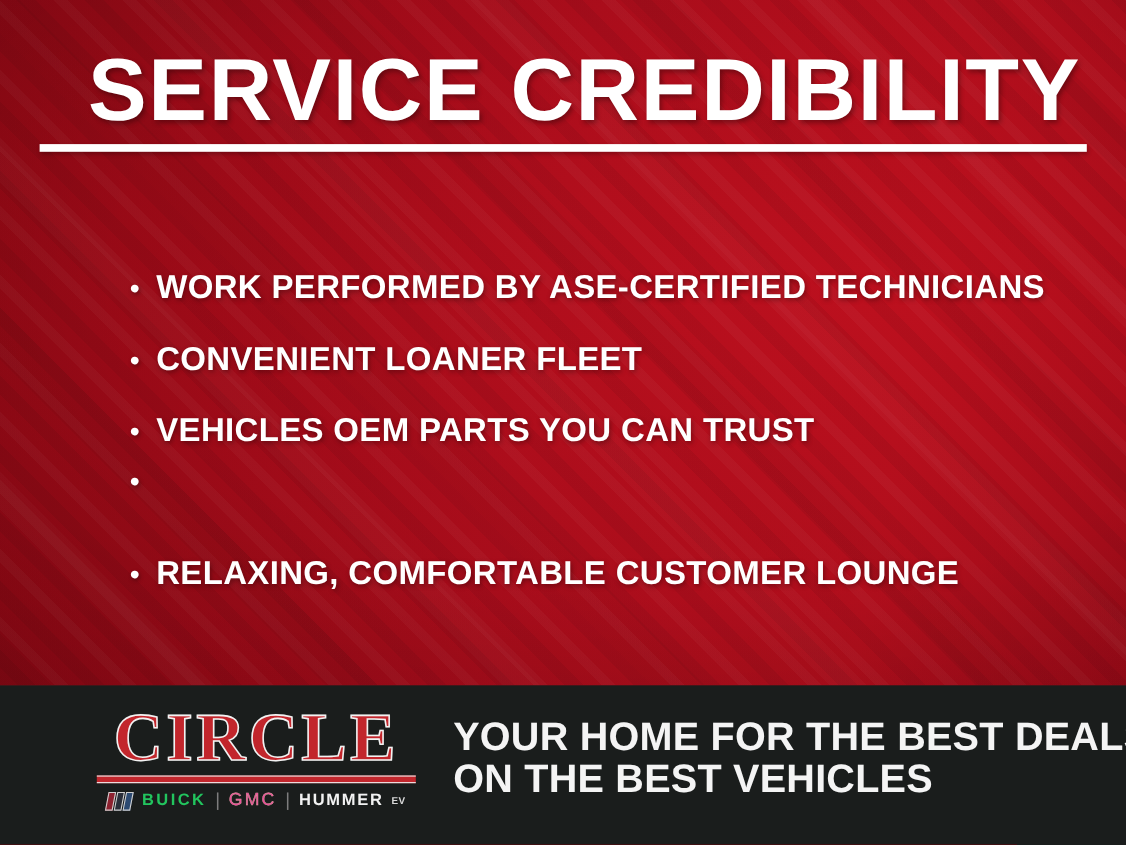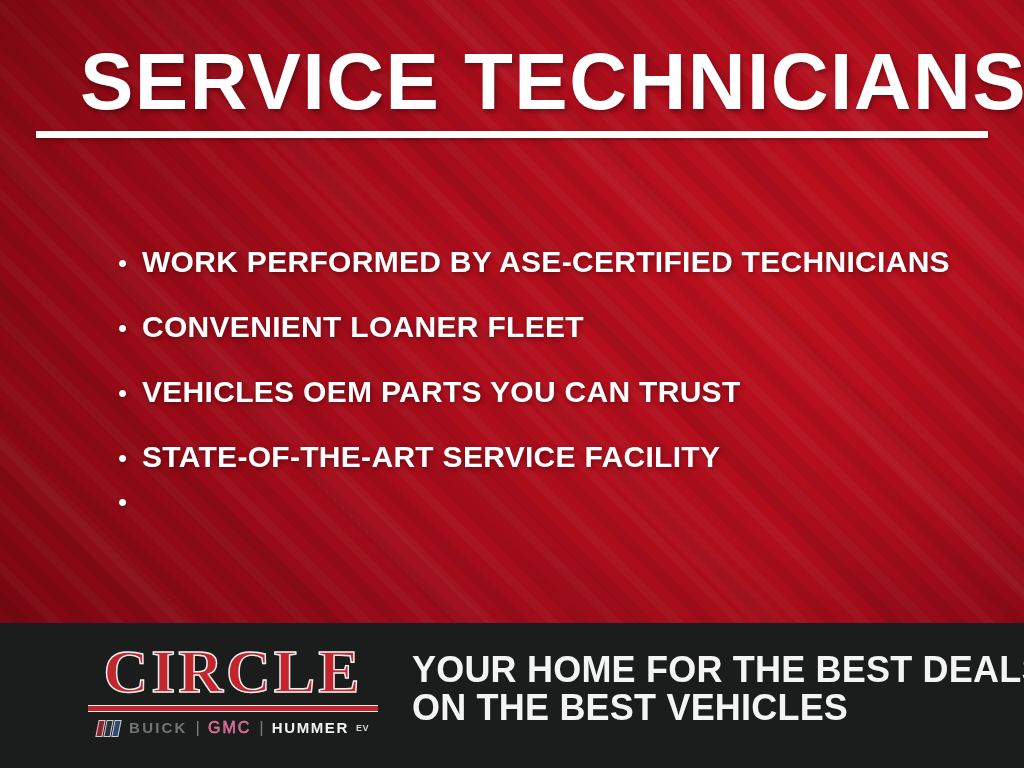--- a/index.html
+++ b/index.html
@@ -189,21 +189,21 @@
     width: 5px;
     height: 15px;
     transform: skewX(-11deg);
     border: 1px solid #cfcfcf;
   }
   .sh-red    { background: #8e2230; }
   .sh-dark   { background: #2a2f3a; }
   .sh-blue   { background: #2c4a72; }
 
   .brand-buick {
-    color: #737373;
+    color: #22c55e;
     font-size: 15px;
     font-weight: bold;
     letter-spacing: 2.2px;
     line-height: 16px;
   }
   .brand-sep {
     color: #7d7d7d;
     font-size: 17px;
     line-height: 16px;
     margin: 0 2px;
@@ -250,21 +250,21 @@
 <body>
 
 <div class="slide">
 
   <div class="body-area">
     <div class="stripes"></div>
     <div class="stripes-2"></div>
     <div class="vignette"></div>
   </div>
 
-  <div class="title">SERVICE TECHNICIANS</div>
+  <div class="title">SERVICE CREDIBILITY</div>
   <div class="title-rule"></div>
 
   <div class="bullets">
 
     <div class="bullet-row">
       <span class="bullet-dot">•</span>
       <span class="bullet-text">WORK PERFORMED BY ASE-CERTIFIED TECHNICIANS</span>
     </div>
 
     <div class="bullet-row">
@@ -272,25 +272,25 @@
       <span class="bullet-text">CONVENIENT LOANER FLEET</span>
     </div>
 
     <div class="bullet-row">
       <span class="bullet-dot">•</span>
       <span class="bullet-text">VEHICLES OEM PARTS YOU CAN TRUST</span>
     </div>
 
     <div class="bullet-row">
       <span class="bullet-dot">•</span>
-      <span class="bullet-text">STATE-OF-THE-ART SERVICE FACILITY</span>
-    </div>
-
-    <div class="bullet-row">
-      <span class="bullet-dot">•</span>
+    </div>
+
+    <div class="bullet-row">
+      <span class="bullet-dot">•</span>
+      <span class="bullet-text">RELAXING, COMFORTABLE CUSTOMER LOUNGE</span>
     </div>
 
   </div>
 
   <div class="footer">
 
     <div class="logo-block">
       <div class="logo-word">CIRCLE</div>
       <div class="logo-rule"></div>
 

